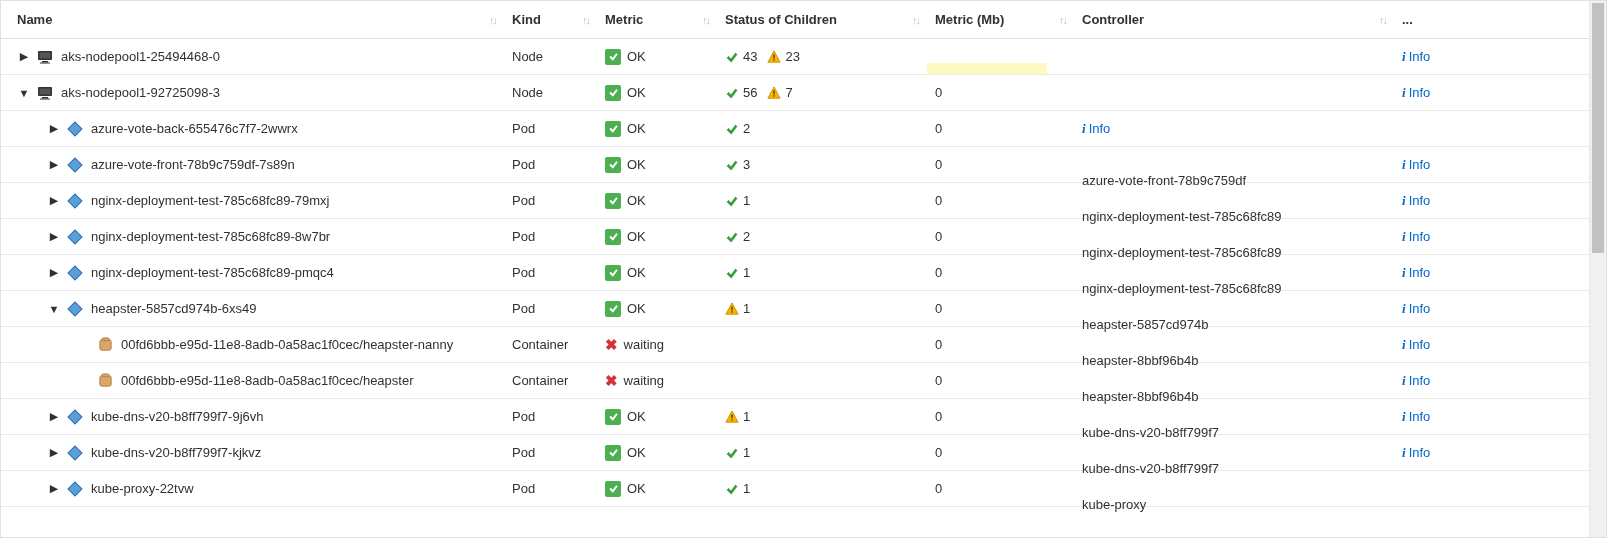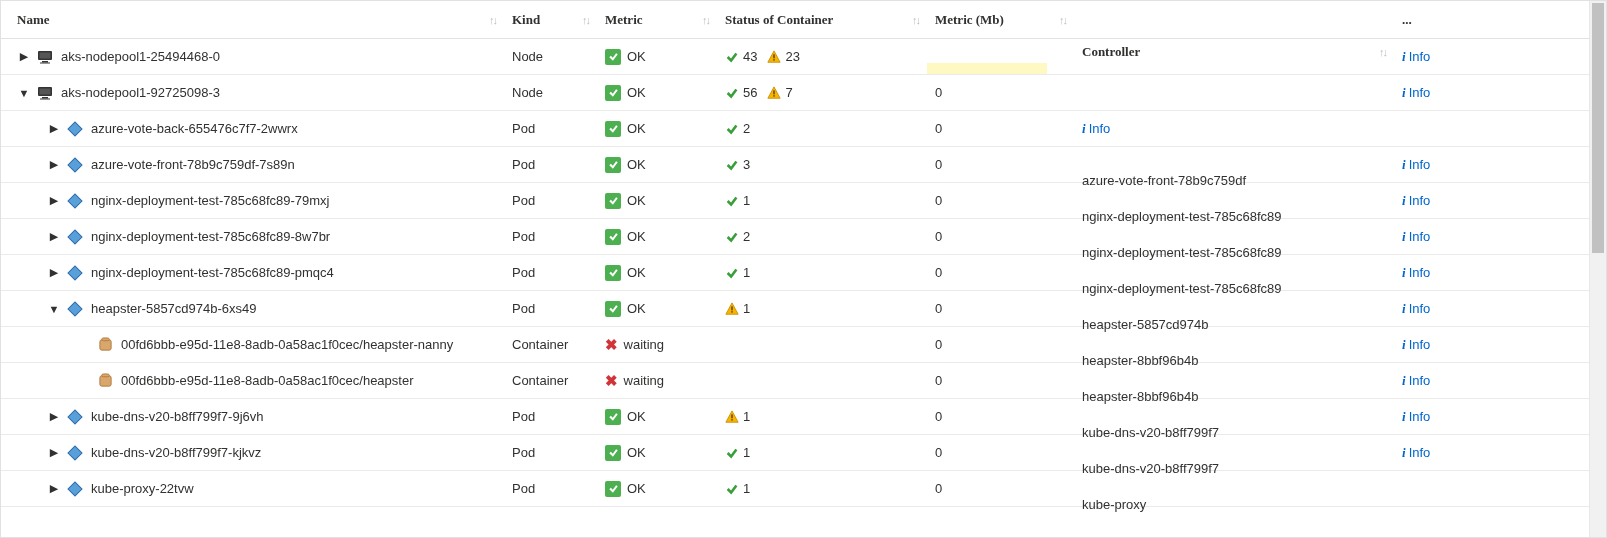--- a/index.html
+++ b/index.html
@@ -30,26 +30,25 @@
     position: absolute;
     left: 2px; right: 2px;
     top: 2px;
     height: 250px;
     background: #c1c1c1;
     border-radius: 0;
   }
   
   .hdr {
     display: flex;
-    align-items: flex-start;
+    align-items: flex-end;
     height: 38px;
     border-bottom: 1px solid #e1e1e1;
     font-weight: 600;
     font-size: 13px;
-    font-family: Liberation Serif, serif;
   }
   .row {
     display: flex;
     align-items: center;
     height: 36px;
     border-bottom: 1px solid #eaeaea;
     font-size: 13px;
   }
   .cell {
     display: flex;
@@ -142,21 +141,21 @@
       </div>
       <div class="cell c-kind">
         <span>Kind</span>
         <span class="sort-icon">↑↓</span>
       </div>
       <div class="cell c-status">
         <span>Metric</span>
         <span class="sort-icon">↑↓</span>
       </div>
       <div class="cell c-children">
-        <span>Status of Container</span>
+        <span>Status of Children</span>
         <span class="sort-icon">↑↓</span>
       </div>
       <div class="cell c-metric">
         <span>Metric (Mb)</span>
         <span class="sort-icon">↑↓</span>
       </div>
       <div class="cell c-controller">
         <span>Controller</span>
         <span class="sort-icon">↑↓</span>
       </div>

